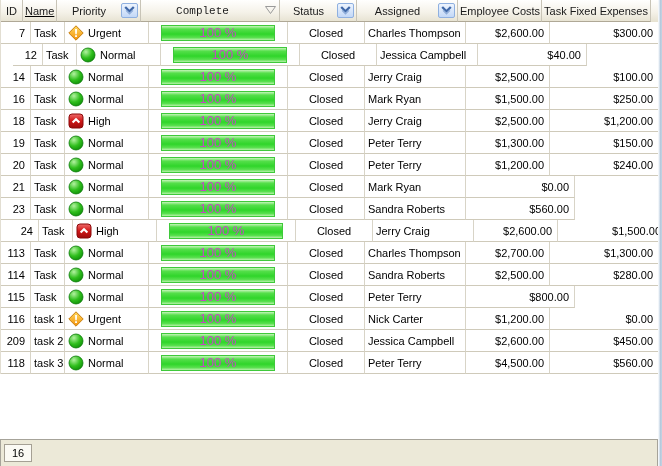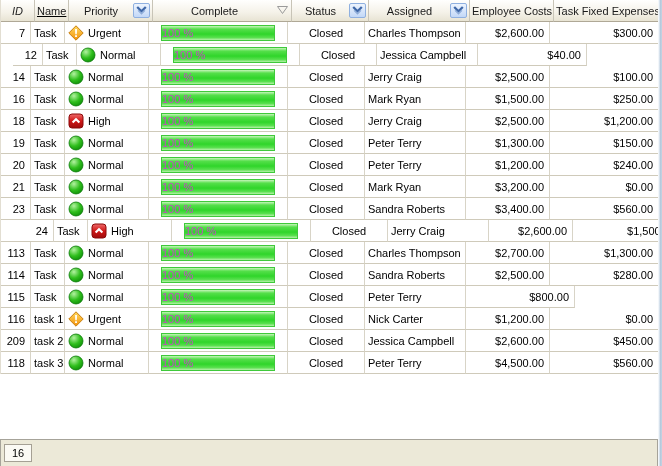--- a/index.html
+++ b/index.html
@@ -35,22 +35,22 @@
   .al-right  { justify-content:flex-end;  padding-right:5px; }
   .al-center { justify-content:center; }
   .gcell.c3  { padding:0; }
 
   .picon { flex:0 0 16px; width:16px; height:16px; margin-right:4px; display:flex; }
   .ptext { overflow:hidden; }
 
   .pbar { flex:1; margin:2px 12px; height:16px; box-sizing:border-box;
     border:1px solid #3fc93a;
     background:linear-gradient(#c6f5ba, #55df4b 22%, #2fd52a 58%, #57e04d 82%, #b6f1a8);
-    display:flex; align-items:center; 
-    color:#c24ac2; font-size:11px;
+    display:flex; align-items:center; justify-content:center;
+    color:#c24ac2; font-size:13px;
   }
 
   
   #statusbar { position:absolute; left:0; right:4px; top:439px; height:27px; box-sizing:border-box;
     background:#ece9d8; border:1px solid #a6a399; border-bottom:none;
   }
   #countbox { position:absolute; left:3px; top:4px; width:28px; height:18px; box-sizing:border-box;
     background:#fbfaf4; border:1px solid #a5a094;
     display:flex; align-items:center; justify-content:center; color:#000;
   }
@@ -60,36 +60,36 @@
     background:linear-gradient(90deg, #e6edf4, #b2c6da 55%, #c9d6e3);
     border-left:1px solid #f2f6fa; box-sizing:border-box;
   }
 </style>
 </head>
 <body>
 
 <div id="app">
   <div id="grid">
     <div id="ghead">
-        <div class="hcell c0" style="width: 34px; font-style: italic;">
+        <div class="hcell c0" style="width: 22px;">
           <span class="hlabel">ID</span>
         </div>
         <div class="hcell c1" style="width: 34px; text-decoration: underline;">
           <span class="hlabel">Name</span>
         </div>
         <div class="hcell c2" style="width: 84px;">
           <span class="hlabel">Priority</span>
           <span class="hbtn">
             <span><svg width="13" height="10" viewBox="0 0 13 10">
                 <path d="M2.2 2 L6.5 6.2 L10.8 2" fill="none" stroke="#3f68a8" stroke-width="2.3"></path>
                 <path d="M3 5.4 L6.5 8.8 L10 5.4" fill="none" stroke="#8cabd8" stroke-width="1.3"></path>
               </svg></span>
           </span>
         </div>
-        <div class="hcell c3" style="width: 139px;">
+        <div class="hcell c3" style="width: 139px; font-family: Liberation Mono, monospace;">
           <span class="hlabel">Complete</span>
           <span class="hfunnel">
             <svg width="13" height="11" viewBox="0 0 13 11">
               <path d="M1.5 1.5 H11.5 L6.5 8.5 Z" fill="none" stroke="#9a9a9a" stroke-width="1"></path>
             </svg>
           </span>
         </div>
         <div class="hcell c4" style="width: 77px;">
           <span class="hlabel">Status</span>
           <span class="hbtn">
@@ -420,23 +420,20 @@
             <div class="pbar">
               <span>100 %</span>
             </div>
           </div>
           <div class="gcell al-center c4" style="width: 77px;">
             <span class="ctext">Closed</span>
           </div>
           <div class="gcell al-left c5" style="width: 101px;">
             <span class="ctext">Mark Ryan</span>
           </div>
-          <div class="gcell al-right c6" style="width: 84px;">
-            <span class="ctext">$3,200.00</span>
-          </div>
           <div class="gcell al-right c7" style="width: 109px;">
             <span class="ctext">$0.00</span>
           </div>
         </div>
         <div class="grow">
           <div class="gcell al-right c0" style="width: 30px;">
             <span class="ctext">23</span>
           </div>
           <div class="gcell al-left c1" style="width: 34px;">
             <span class="ctext">Task</span>
@@ -460,29 +457,26 @@
             <div class="pbar">
               <span>100 %</span>
             </div>
           </div>
           <div class="gcell al-center c4" style="width: 77px;">
             <span class="ctext">Closed</span>
           </div>
           <div class="gcell al-left c5" style="width: 101px;">
             <span class="ctext">Sandra Roberts</span>
           </div>
-          <div class="gcell al-right c6" style="width: 84px;">
-            <span class="ctext">$3,400.00</span>
-          </div>
           <div class="gcell al-right c7" style="width: 109px;">
             <span class="ctext">$560.00</span>
           </div>
         </div>
         <div class="grow">
-          <div class="gcell al-right c0" style="width: 53px;">
+          <div class="gcell al-right c0" style="width: 38px;">
             <span class="ctext">24</span>
           </div>
           <div class="gcell al-left c1" style="width: 34px;">
             <span class="ctext">Task</span>
           </div>
           <div class="gcell al-left c2" style="width: 84px;">
             <span class="picon">
               <svg width="16" height="16" viewBox="0 0 16 16">
                 <defs>
                   <linearGradient id="gH" x1="0" y1="0" x2="0" y2="1">

